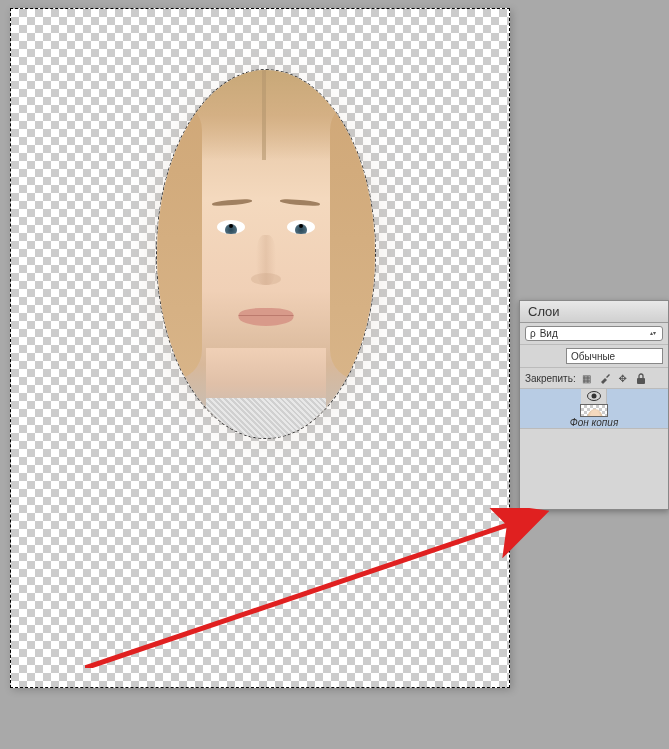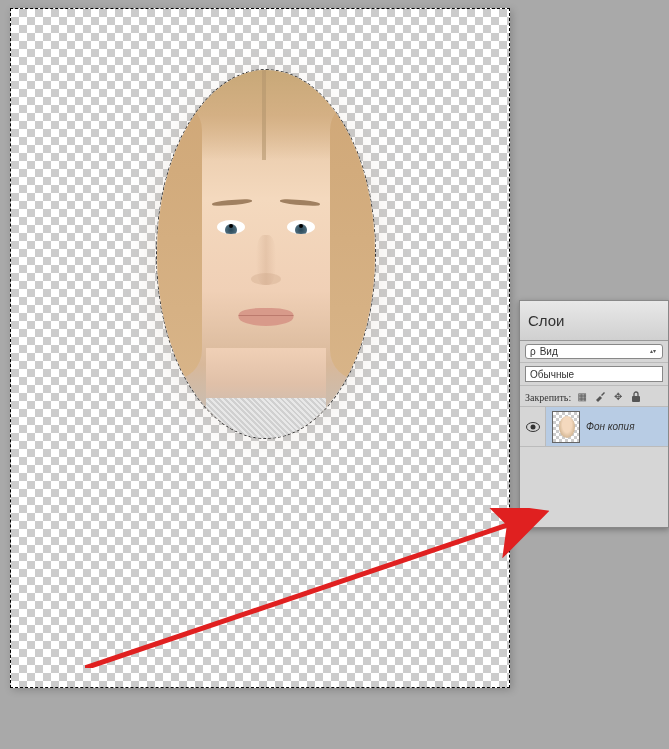--- a/index.html
+++ b/index.html
@@ -195,22 +195,22 @@
       background: #d6d6d6;
       border: 1px solid #888;
       box-shadow: 0 2px 6px rgba(0,0,0,0.3);
       font-size: 10px;
       color: #333;
     }
     
     .panel-header {
       background: linear-gradient(180deg, #e8e8e8 0%, #d0d0d0 100%);
       border-bottom: 1px solid #999;
-      padding: 11px 8px;
-      font-size: 15px;
+      padding: 3px 8px;
+      font-size: 13px;
     }
     
     .panel-row {
       display: flex;
       align-items: center;
       padding: 3px 5px;
       border-bottom: 1px solid #bbb;
       background: #d6d6d6;
       gap: 4px;
     }
@@ -240,30 +240,30 @@
     }
     
     .blend-dropdown {
       background: #fff;
       border: 1px solid #888;
       padding: 1px 4px;
       font-size: 10px;
       flex: 1;
       height: 16px;
       line-height: 14px;
+      margin-left: 41px;
     }
     
     .lock-row {
       display: flex;
-      align-items: flex-end;
+      align-items: center;
       padding: 3px 5px;
       border-bottom: 1px solid #bbb;
       gap: 4px;
       font-size: 10px;
-      font-family: Liberation Serif, serif;
     }
     .lock-icon {
       width: 14px; height: 14px;
       display: inline-flex;
       align-items: center;
       justify-content: center;
       font-size: 10px;
       color: #555;
     }
     
@@ -271,20 +271,21 @@
       background: #d6d6d6;
       min-height: 120px;
     }
     
     .layer-item {
       display: flex;
       align-items: center;
       border-bottom: 1px solid #bbb;
       height: 40px;
       cursor: pointer;
+      flex-direction: column;
     }
     .layer-item.selected {
       background: #b8cce4;
     }
     
     .visibility-col {
       width: 26px;
       height: 100%;
       border-right: 1px solid #bbb;
       display: flex;

